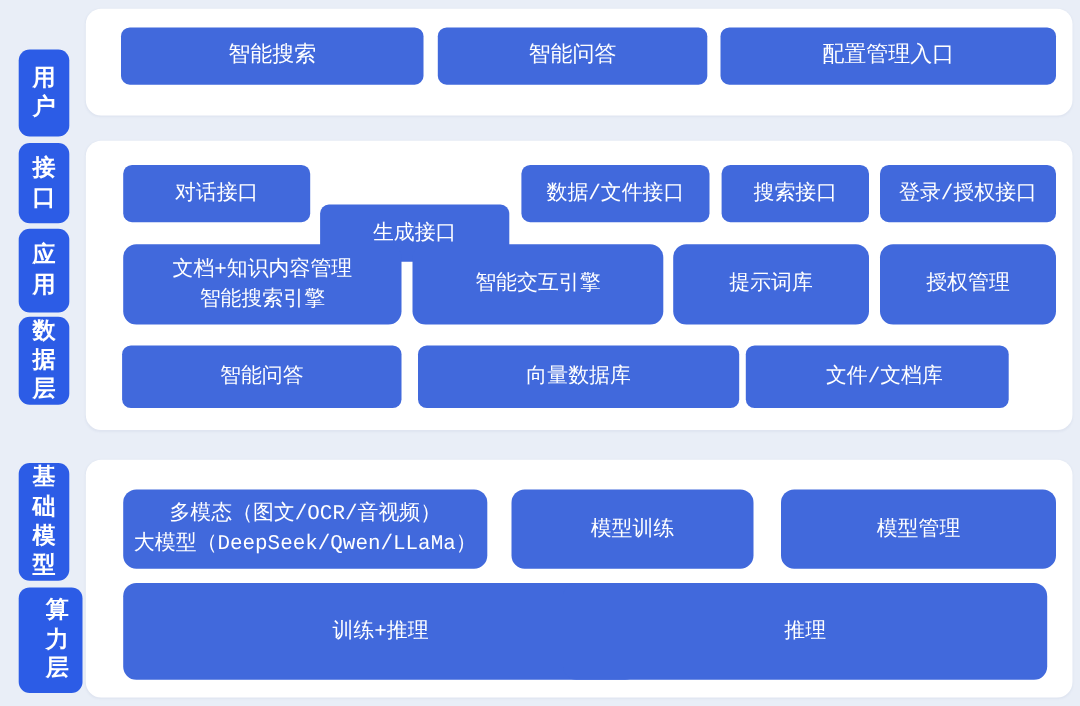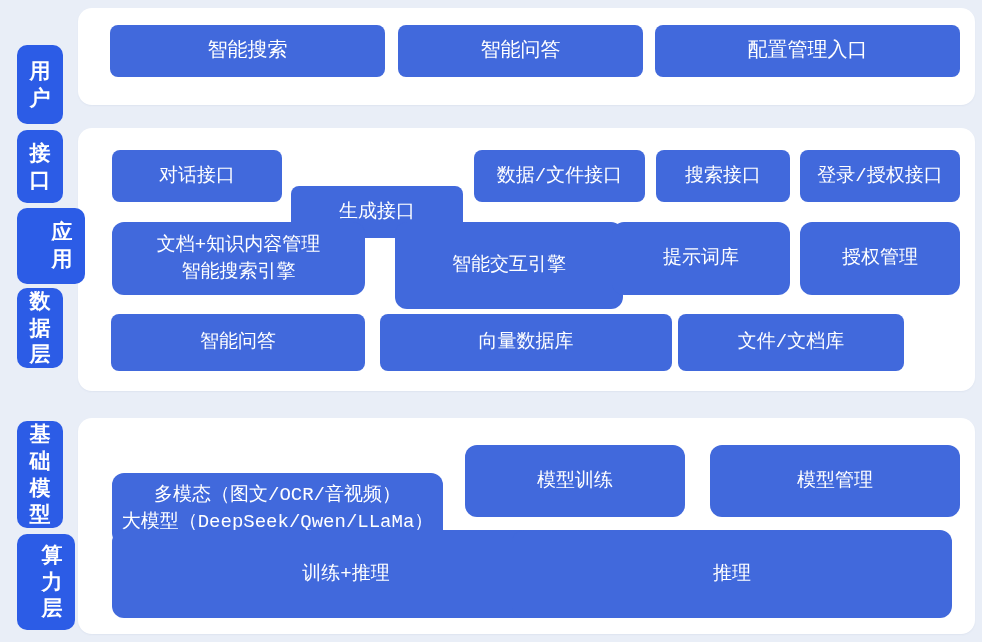--- a/index.html
+++ b/index.html
@@ -60,21 +60,21 @@
   <div class="panel" style="left:78px;top:8px;width:897px;height:97px;"></div>
   <div class="panel" style="left:78px;top:128px;width:897px;height:263px;"></div>
   <div class="panel" style="left:78px;top:418px;width:897px;height:216px;"></div>
 
   <div class="tab" style="top:21px;height:79px;margin-top:24px;">
     <span>用户</span>
   </div>
   <div class="tab" style="top:130px;height:73px;">
     <span>接口</span>
   </div>
-  <div class="tab" style="top:208px;height:76px;padding-left:22px;">
+  <div class="tab" style="top:208px;height:76px;">
     <span>应用</span>
   </div>
   <div class="tab" style="top:288px;height:80px;">
     <span>数据层</span>
   </div>
   <div class="tab" style="top:421px;height:107px;">
     <span>基础模型</span>
   </div>
   <div class="tab" style="top:534px;height:96px;padding-left:12px;">
     <span>算力层</span>
@@ -103,41 +103,41 @@
     <span>搜索接口</span>
   </div>
   <div class="btn" style="left:800px;top:150px;width:160px;height:52px;">
     <span>登录/授权接口</span>
   </div>
 
   <div class="btn big" style="left:112px;top:222px;width:253px;height:73px;">
     <span>文档+知识内容管理</span>
     <span>智能搜索引擎</span>
   </div>
-  <div class="btn big" style="left:375px;top:222px;width:228px;height:87px;margin-left:20px;">
+  <div class="btn big" style="left:375px;top:222px;width:228px;height:73px;">
     <span>智能交互引擎</span>
   </div>
   <div class="btn big" style="left:612px;top:222px;width:178px;height:73px;">
     <span>提示词库</span>
   </div>
   <div class="btn big" style="left:800px;top:222px;width:160px;height:73px;">
     <span>授权管理</span>
   </div>
 
   <div class="btn" style="left:111px;top:314px;width:254px;height:57px;">
     <span>智能问答</span>
   </div>
   <div class="btn" style="left:380px;top:314px;width:292px;height:57px;">
     <span>向量数据库</span>
   </div>
-  <div class="btn" style="left:678px;top:314px;width:226px;height:57px;">
+  <div class="btn" style="left:678px;top:314px;width:226px;height:57px;padding-left:13px;">
     <span>文件/文档库</span>
   </div>
 
-  <div class="btn big" style="left:112px;top:445px;width:331px;height:72px;margin-top:28px;">
+  <div class="btn big" style="left:112px;top:445px;width:331px;height:72px;">
     <span>多模态（图文/OCR/音视频）</span>
     <span>大模型（DeepSeek/Qwen/LLaMa）</span>
   </div>
   <div class="btn big" style="left:465px;top:445px;width:220px;height:72px;">
     <span>模型训练</span>
   </div>
   <div class="btn big" style="left:710px;top:445px;width:250px;height:72px;">
     <span>模型管理</span>
   </div>
 

